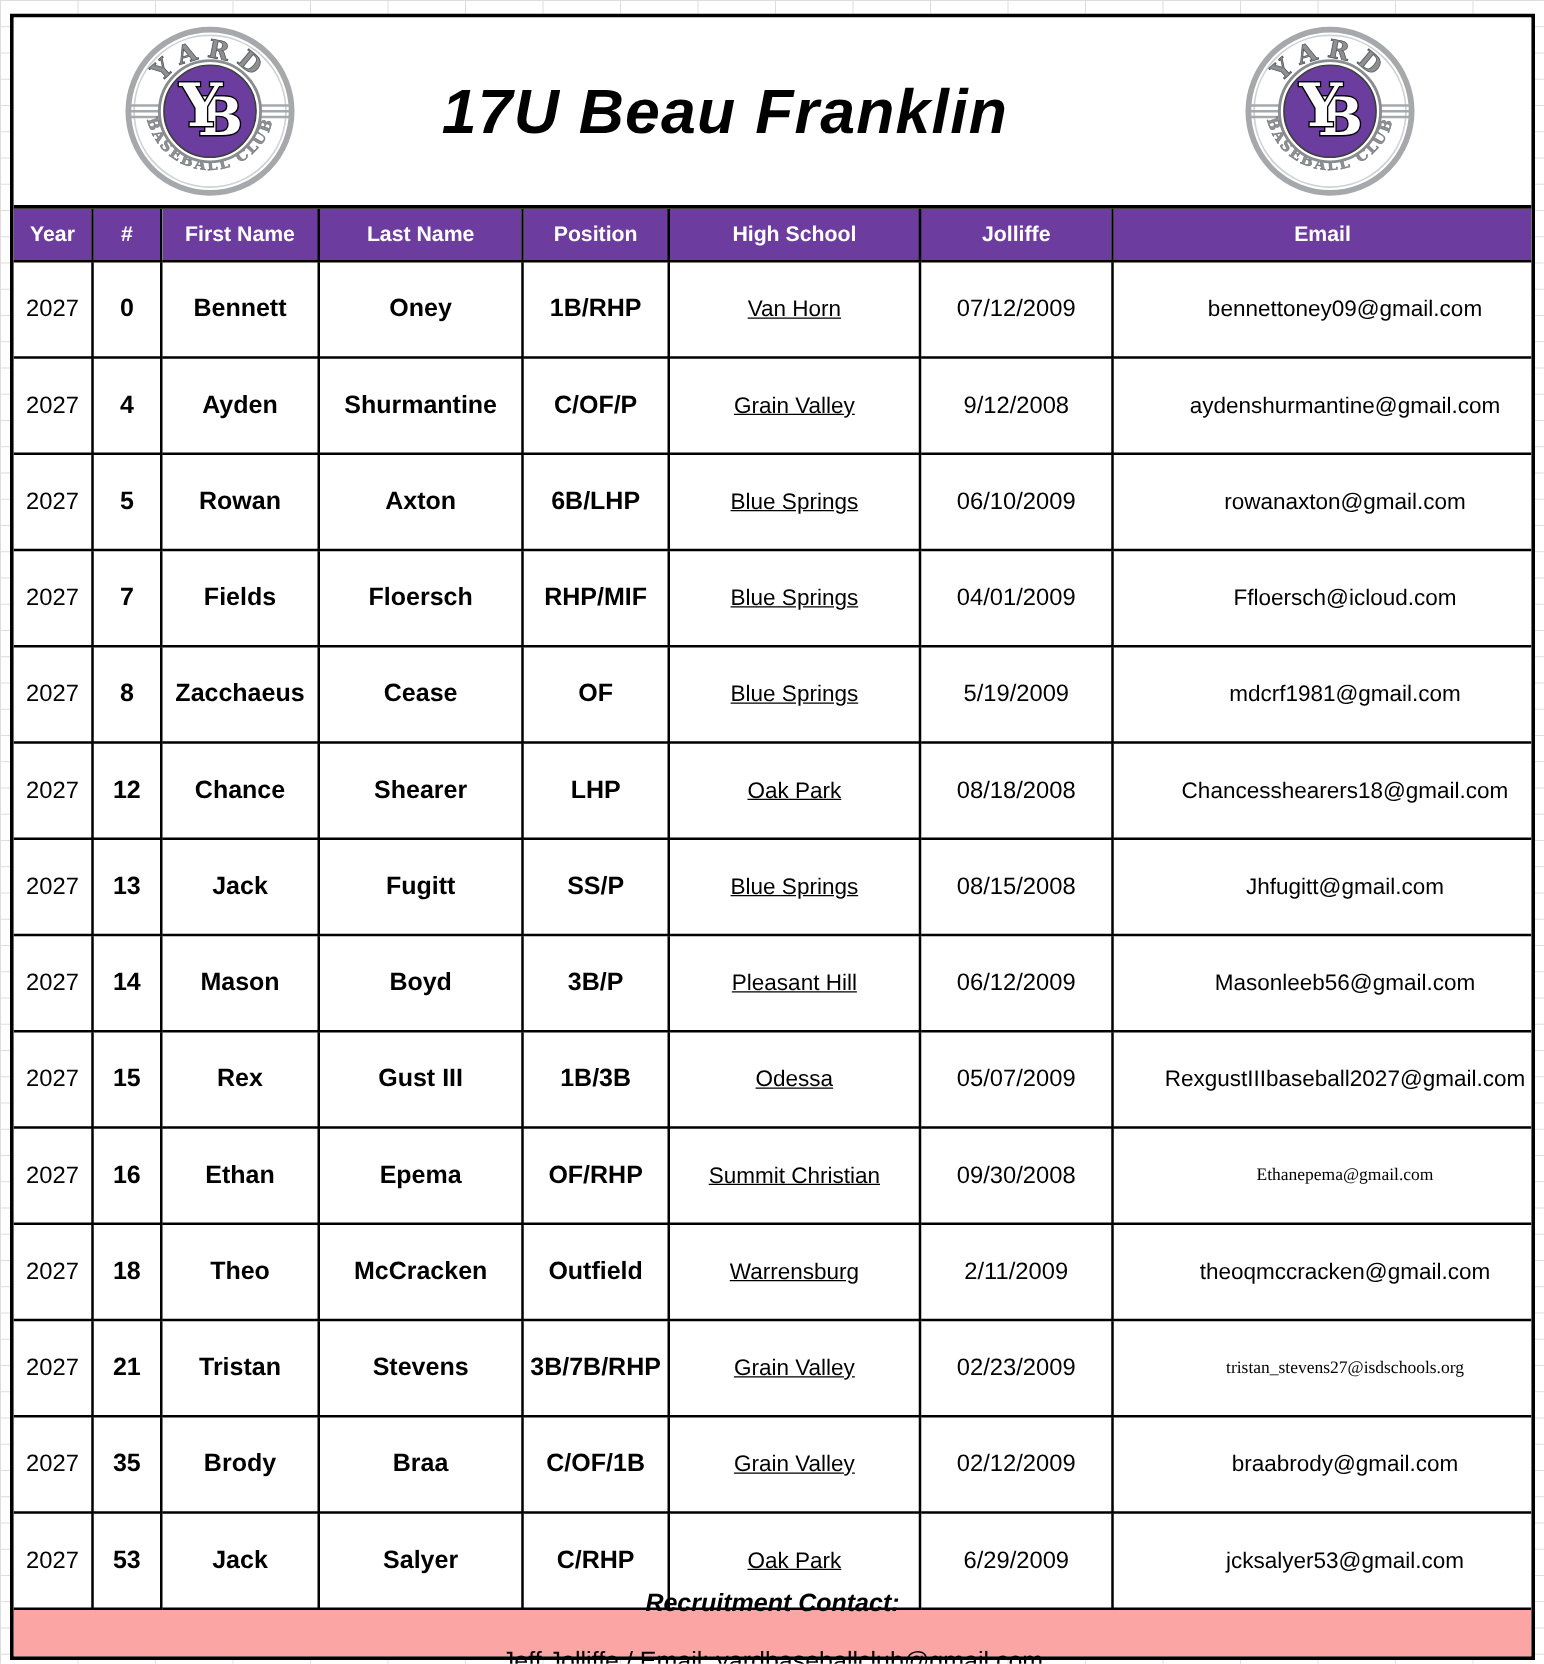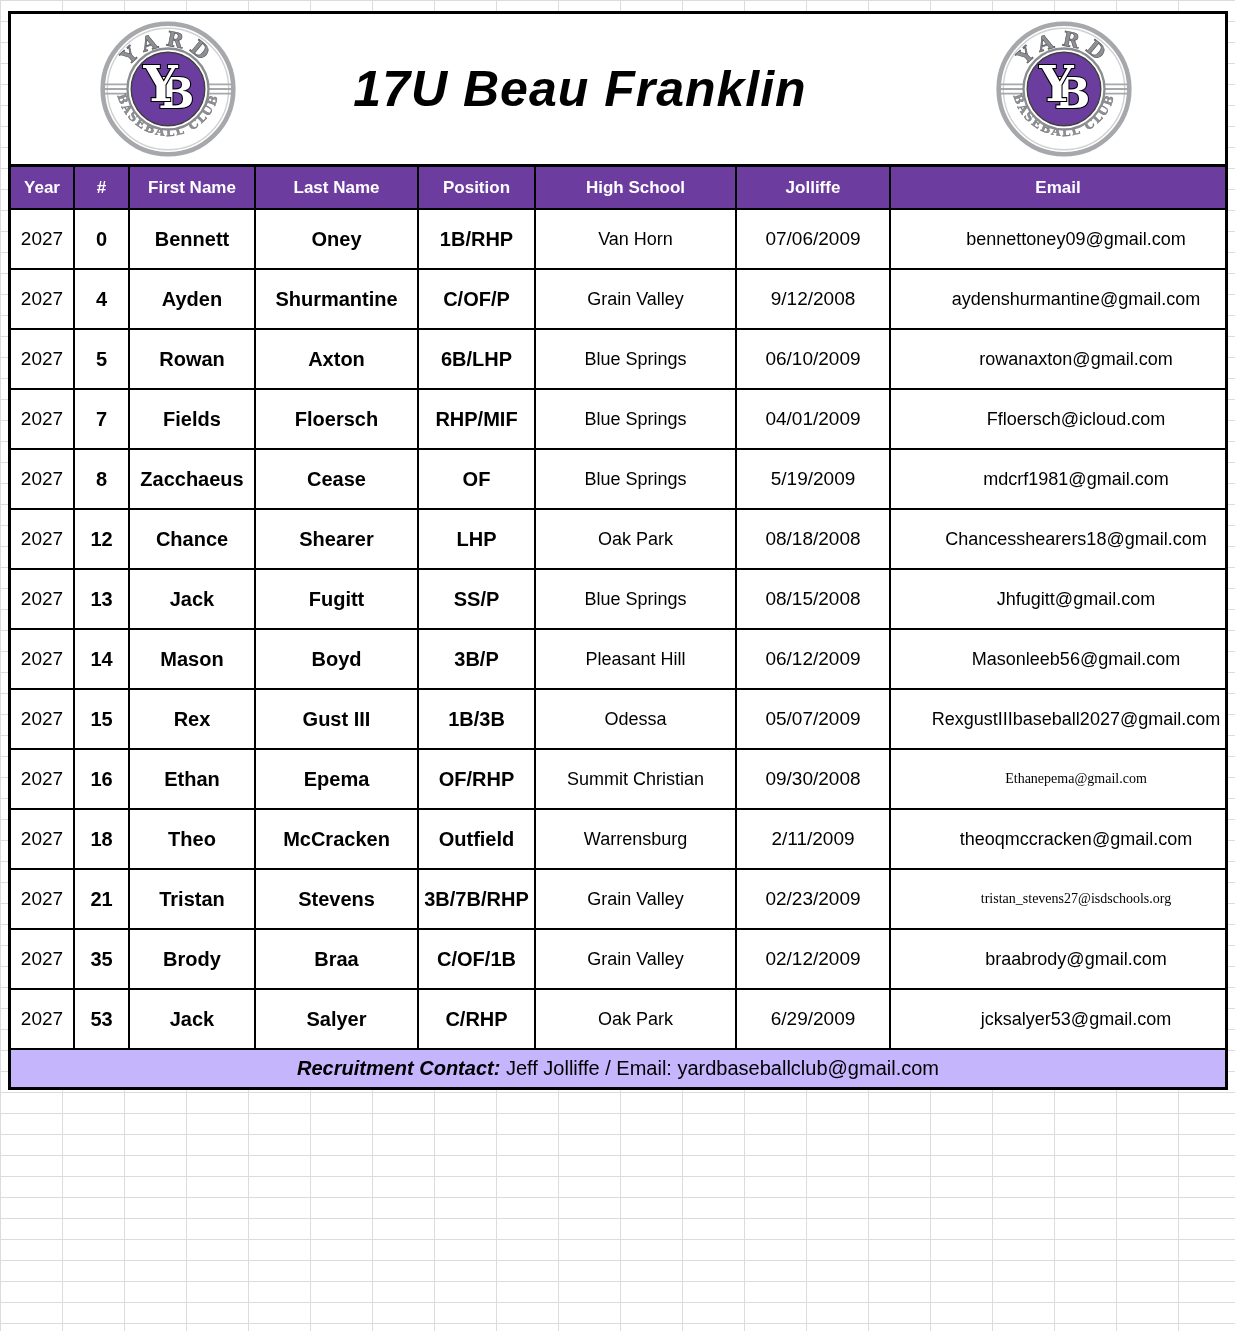--- a/index.html
+++ b/index.html
@@ -29,39 +29,39 @@
     color:#000;white-space:nowrap;
   }
   
   table{border-collapse:collapse;table-layout:fixed;width:100%;background:#fff;}
   th,td{border:2px solid #000;text-align:center;vertical-align:middle;
         overflow:hidden;white-space:nowrap;padding:0 2px;box-sizing:border-box;}
   tr > *:first-child{border-left:none;}
   tr > *:last-child{border-right:none;}
   thead th{border-top:none;}
   thead tr{height:42px;}
-  tbody tr{height:60px;}
+  tbody tr{height:77px;}
   thead th{
     background:#6c3d9f;color:#ffffff;font-weight:bold;font-size:17px;
     border-color:#000;
     margin-left:16px;
   }
   td{font-size:19px;color:#000;}
   .col-0{width:63px;}  .col-1{width:55px;}
   .col-2{width:126px;} .col-3{width:163px;}
   .col-4{width:117px;} .col-5{width:201px;}
   .col-6{width:154px;} .col-7{width:335px;}
   td.c1,td.c2,td.c3,td.c4{font-weight:bold;font-size:20px;}
-  td.c5{font-size:18px;}
+  td.c5{font-size:18px;text-decoration:underline;}
   td.c7{font-size:18px;padding-left:38px;}
   td.c7.email-small{font-size:14px;font-family:Liberation Serif, serif;}
   
   .footer{
     height:37px;display:flex;align-items:center;justify-content:center;
-    font-size:20px;background:#c4b5fd;white-space:pre;
+    font-size:20px;background:#fca5a5;white-space:pre;flex-direction:column;
   }
   .footer .label{font-weight:bold;font-style:italic;}
   .footer .value{font-weight:normal;}
   
   .logo svg{width:100%;height:100%;display:block;}
 </style>
 </head>
 <body>
 
 <div class="sheet">
@@ -144,21 +144,21 @@
         </tr>
     </thead>
     <tbody>
         <tr>
           <td class="c0">2027</td>
           <td class="c1">0</td>
           <td class="c2">Bennett</td>
           <td class="c3">Oney</td>
           <td class="c4">1B/RHP</td>
           <td class="c5">Van Horn</td>
-          <td class="c6">07/06/2009</td>
+          <td class="c6">07/12/2009</td>
           <td class="c7">bennettoney09@gmail.com</td>
         </tr>
         <tr>
           <td class="c0">2027</td>
           <td class="c1">4</td>
           <td class="c2">Ayden</td>
           <td class="c3">Shurmantine</td>
           <td class="c4">C/OF/P</td>
           <td class="c5">Grain Valley</td>
           <td class="c6">9/12/2008</td>

